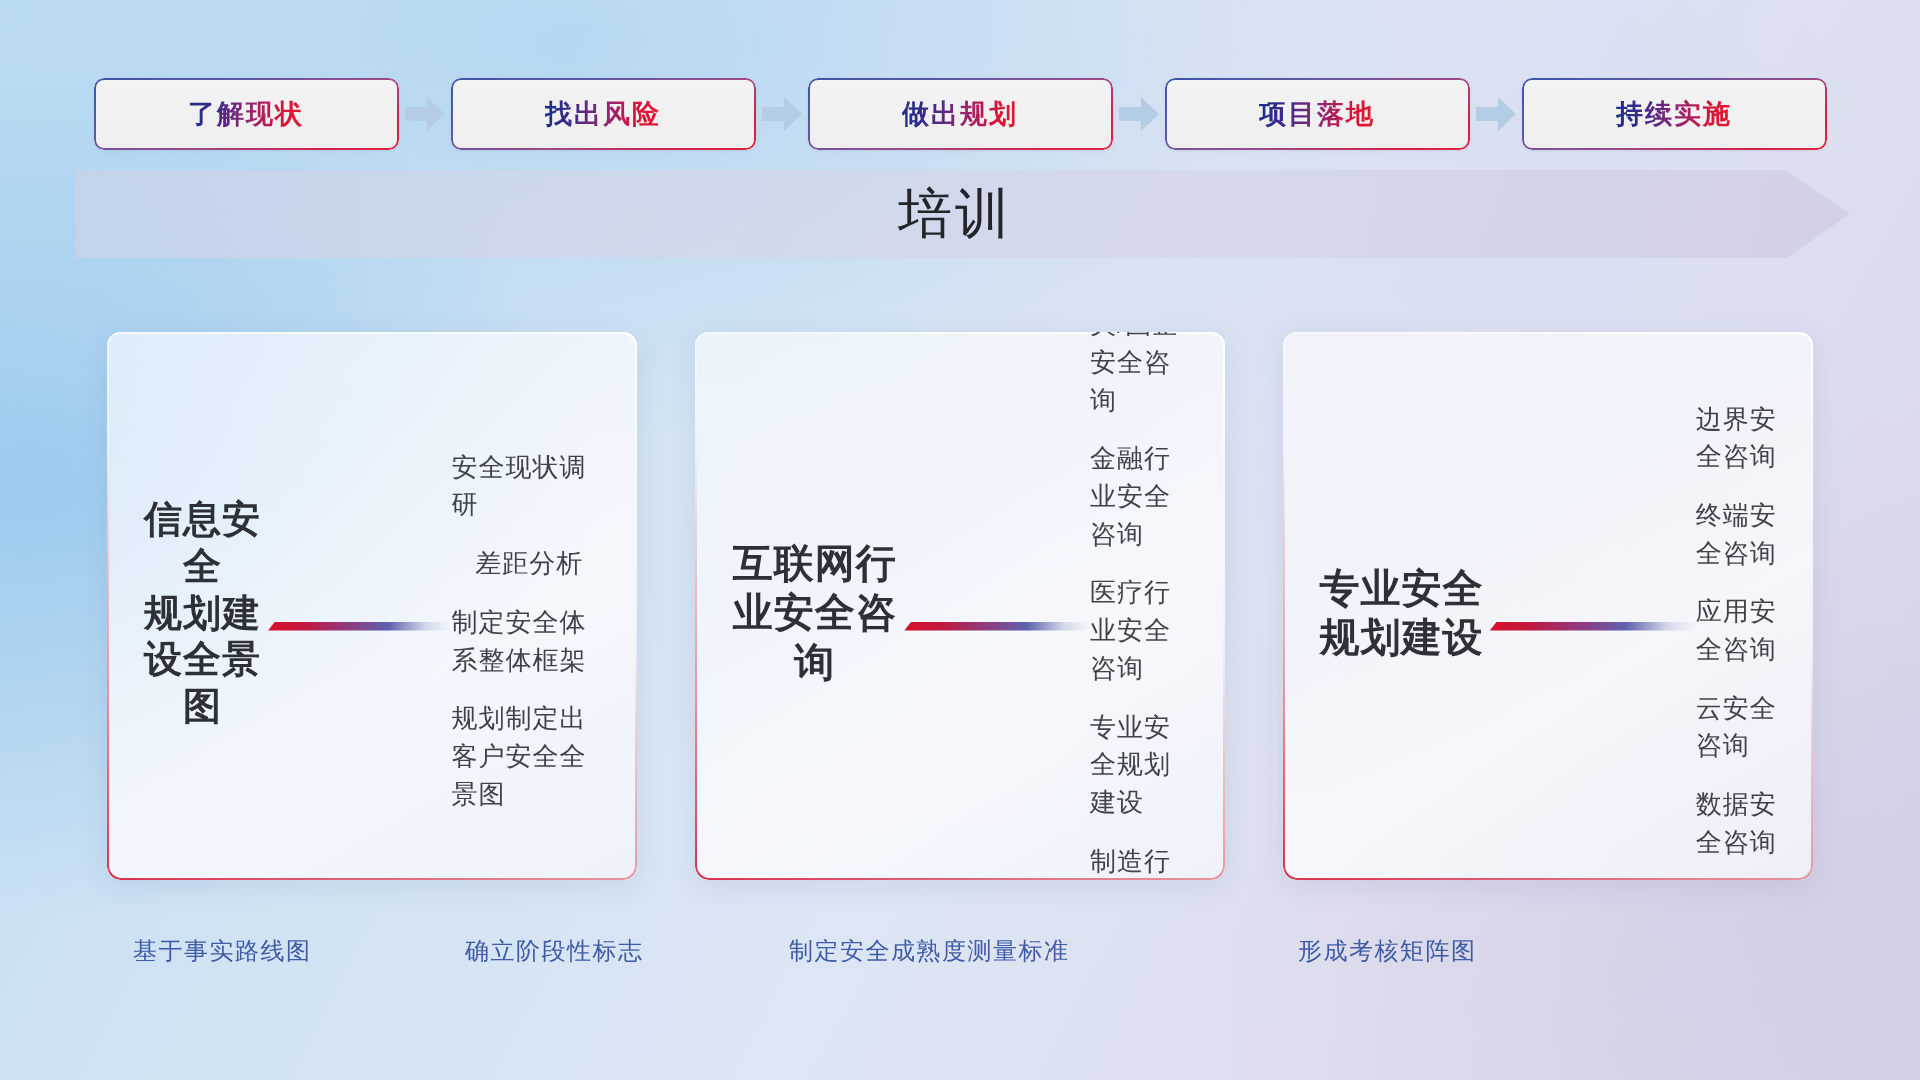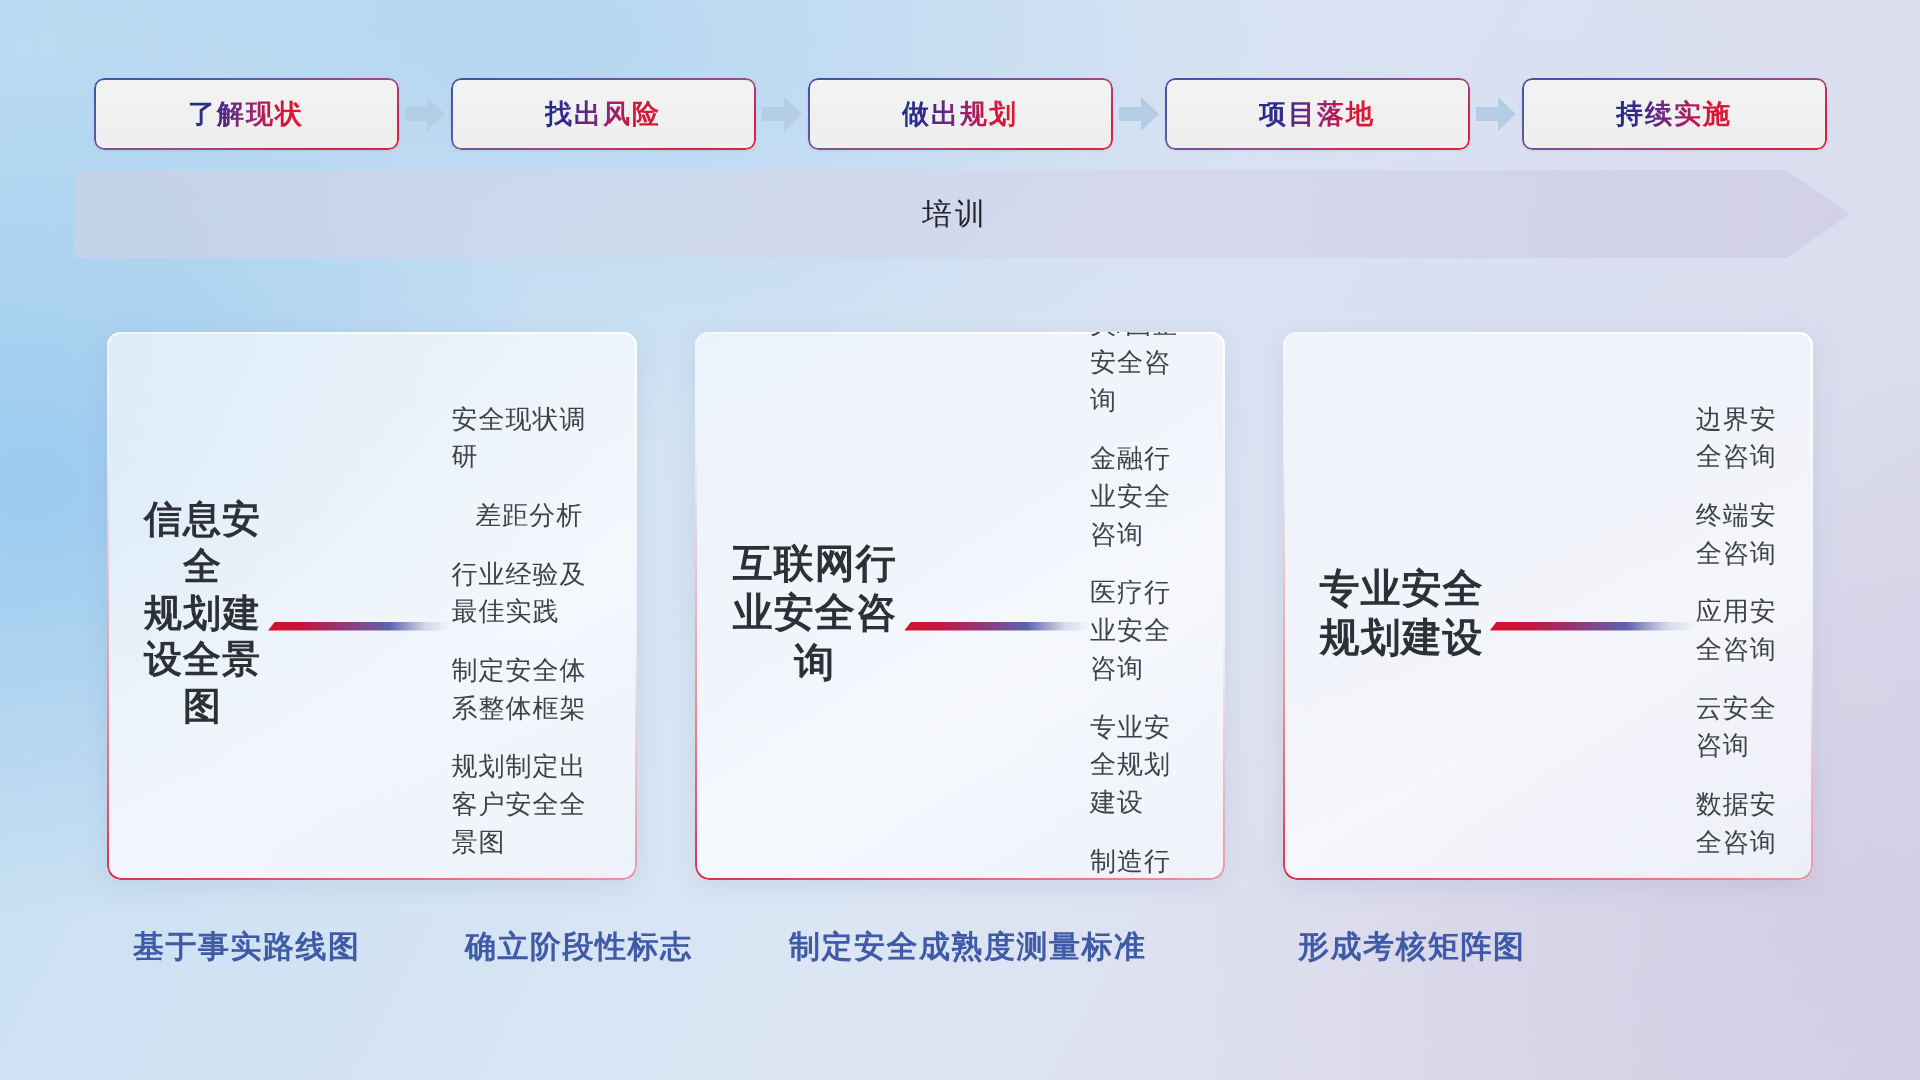--- a/index.html
+++ b/index.html
@@ -39,21 +39,21 @@
   .step-arrow { width:52px; height:72px; display:flex; align-items:center; justify-content:center; }
   .step-arrow svg { display:block; }
 
   
   .banner { position:absolute; left:75px; top:170px; width:1775px; height:88px; }
   .banner-bg { position:absolute; inset:0;
     background:linear-gradient(100deg,rgba(200,210,232,0.78) 0%,rgba(210,215,234,0.72) 30%,rgba(213,213,232,0.70) 60%,rgba(206,203,226,0.72) 100%);
     clip-path:polygon(0 0, calc(100% - 64px) 0, 100% 50%, calc(100% - 64px) 100%, 0 100%);
   }
   .banner-title { position:absolute; inset:0; display:flex; align-items:center; justify-content:center;
-    font-size:30px; font-weight:400; color:#23252b; letter-spacing:3px; padding-right:40px;padding-left:25px; }
+    font-size:54px; font-weight:400; color:#23252b; letter-spacing:3px; padding-right:40px;padding-left:25px; }
 
   
   .cards { position:absolute; left:0; top:332px; width:1920px; height:560px;
            display:flex; justify-content:center; gap:58px; }
   .card {
     width:530px; height:548px; border-radius:14px; position:relative;
     background:linear-gradient(150deg,rgba(255,255,255,0.60) 0%,rgba(246,249,253,0.76) 30%,rgba(250,251,254,0.86) 62%,rgba(243,246,252,0.80) 100%);
     box-shadow:0 6px 26px rgba(90,115,160,0.13), inset 0 1px 0 rgba(255,255,255,0.85);
     overflow:hidden;
   }
@@ -69,21 +69,21 @@
                 text-align:center; letter-spacing:1px; }
   .card-title.two-line { font-size:38px; }
   .divider { width:382px; height:9px; margin-top:26px;
              background:linear-gradient(90deg,#d8102b 0%,#c4163a 18%,#8a3e84 46%,#5f62ad 66%,rgba(150,160,200,0.35) 86%,rgba(180,190,215,0) 100%);
              clip-path:polygon(7px 0, 100% 0, 100% 100%, 0 100%); }
   .card-list { margin-top:36px; display:flex; flex-direction:column; align-items:center; gap:21px; }
   .card-list li { list-style:none; font-size:26px; color:#3f4349; letter-spacing:1px; line-height:1.45; }
 
   
   .bottom-labels { position:absolute; left:0; top:918px; width:1920px; height:54px; }
-  .blabel { position:absolute; top:8px; font-size:31px; font-weight:700; color:#3f5aa6; letter-spacing:1.5px; white-space:nowrap; }
+  .blabel { position:absolute; top:17px; font-size:24px; font-weight:400; color:#3f5aa6; letter-spacing:1.5px; white-space:nowrap; }
 </style>
 </head>
 <body>
 
 <div id="stage">
 
   <div class="steps">
       <div class="step">
         <span class="step-label">了解现状</span>
       </div>
@@ -130,21 +130,20 @@
       <div class="card">
         <div class="card-inner">
           <div class="card-title two-line">
             <div>信息安全</div>
             <div>规划建设全景图</div>
           </div>
           <div class="divider"></div>
           <ul class="card-list">
             <li>安全现状调研</li>
             <li>差距分析</li>
-            <li>行业经验及最佳实践</li>
             <li>制定安全体系整体框架</li>
             <li>规划制定出客户安全全景图</li>
           </ul>
         </div>
       </div>
       <div class="card">
         <div class="card-inner">
           <div class="card-title">
             <div>互联网行业安全咨询</div>
           </div>

